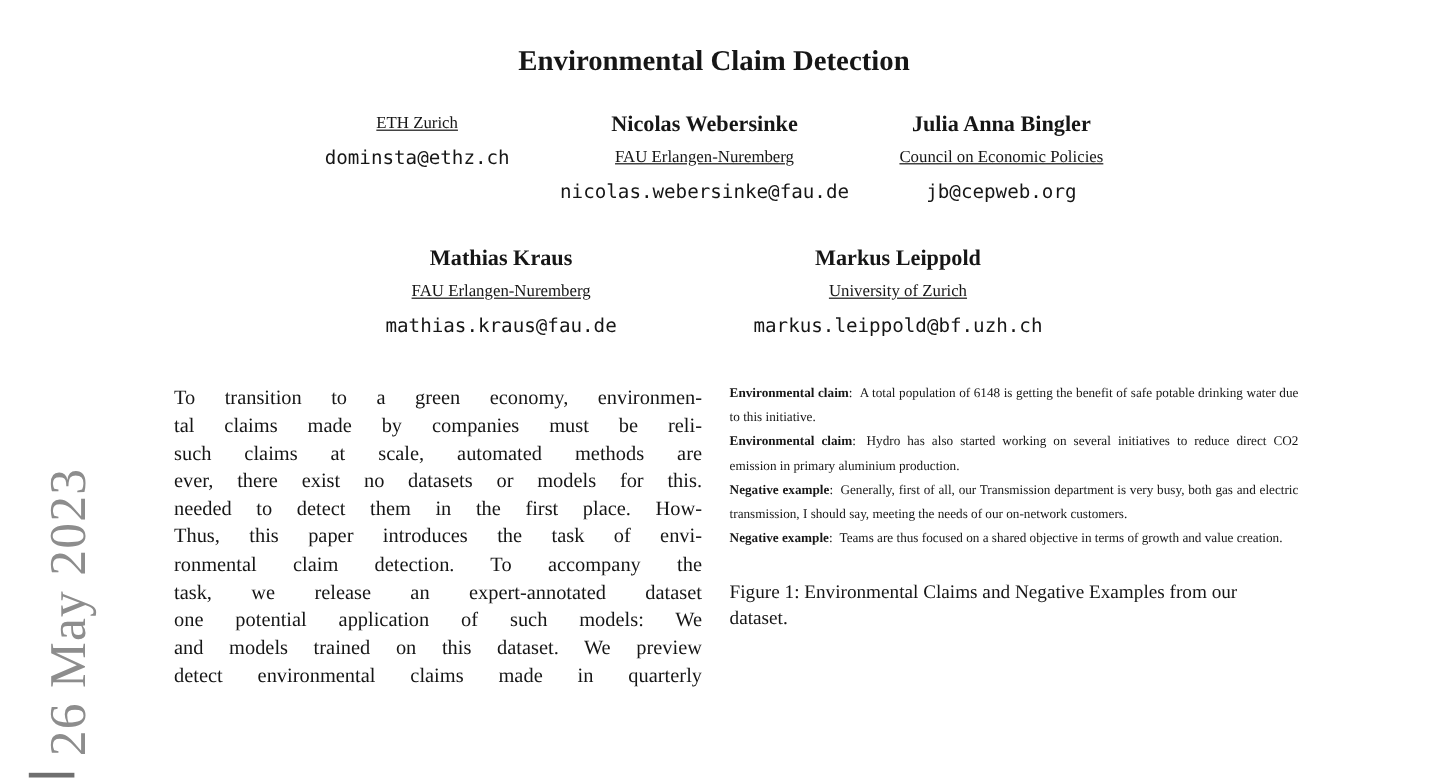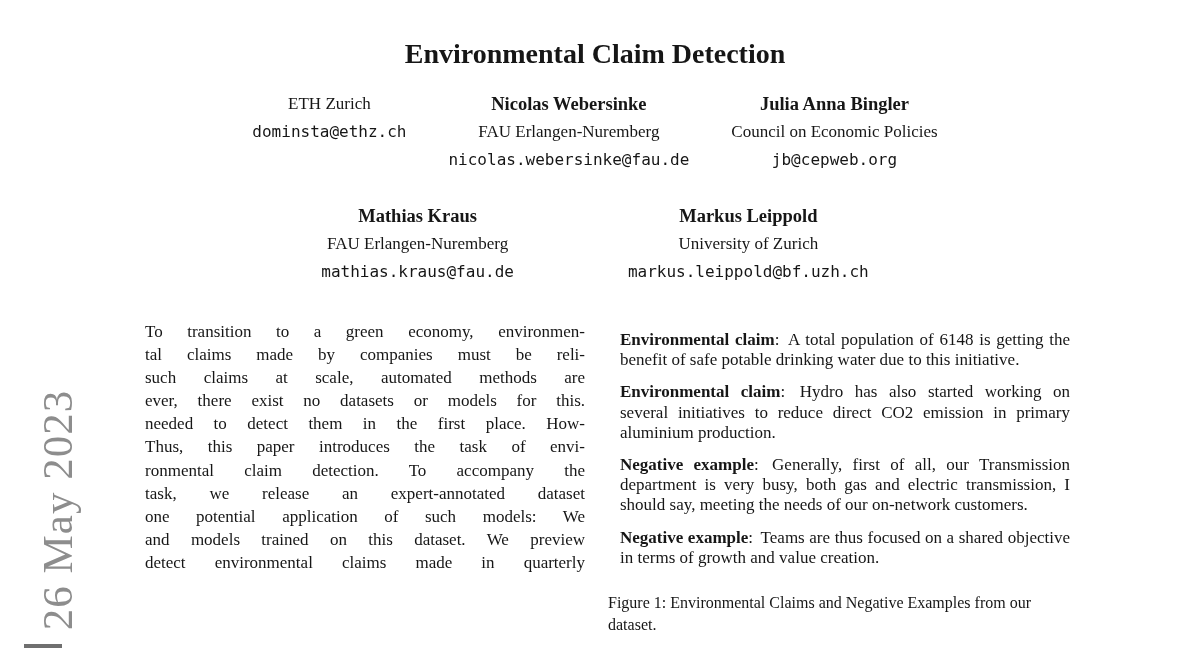--- a/index.html
+++ b/index.html
@@ -37,41 +37,42 @@
     background: #6f6f6f;
   }
 
   
   .title {
     position: absolute;
     left: 0;
     top: 38px;
     width: 1190px;
     text-align: center;
-    font-size: 28px;
+    font-size: 24px;
     font-weight: bold;
   }
   .authors-row {
     position: absolute;
     left: 0;
     width: 1190px;
     display: flex;
     justify-content: center;
   }
   .row1 { top: 90px; gap: 42px; }
   .row2 { top: 202px; gap: 114px; }
   .author-block { text-align: center; }
   .author-name {
     font-size: 18.5px;
     font-weight: bold;
     line-height: 28px;
   }
   .author-affil {
-    font-size: 17px;
+    font-size: 14px;
     line-height: 28px;
+    text-decoration: underline;
   }
   .author-email {
     font-family: "DejaVu Sans Mono", monospace;
     font-size: 16px;
     line-height: 28px;
   }
 
   
   .abstract-col {
     position: absolute;
@@ -94,22 +95,22 @@
   }
 
   
   .figure-col {
     position: absolute;
     left: 608px;
     top: 318px;
     width: 474px;
   }
   .example {
-    margin: 12px;
-    font-size: 17px;
+    margin: 0;
+    font-size: 11px;
     line-height: 20.2px;
     text-align: justify;
   }
   .ex-label { font-weight: bold; }
   .ex-sep { margin-right: 3px; }
   .fig-caption {
     margin-top: 24px;
     font-size: 16px;
     line-height: 22px;
     width: 462px;

